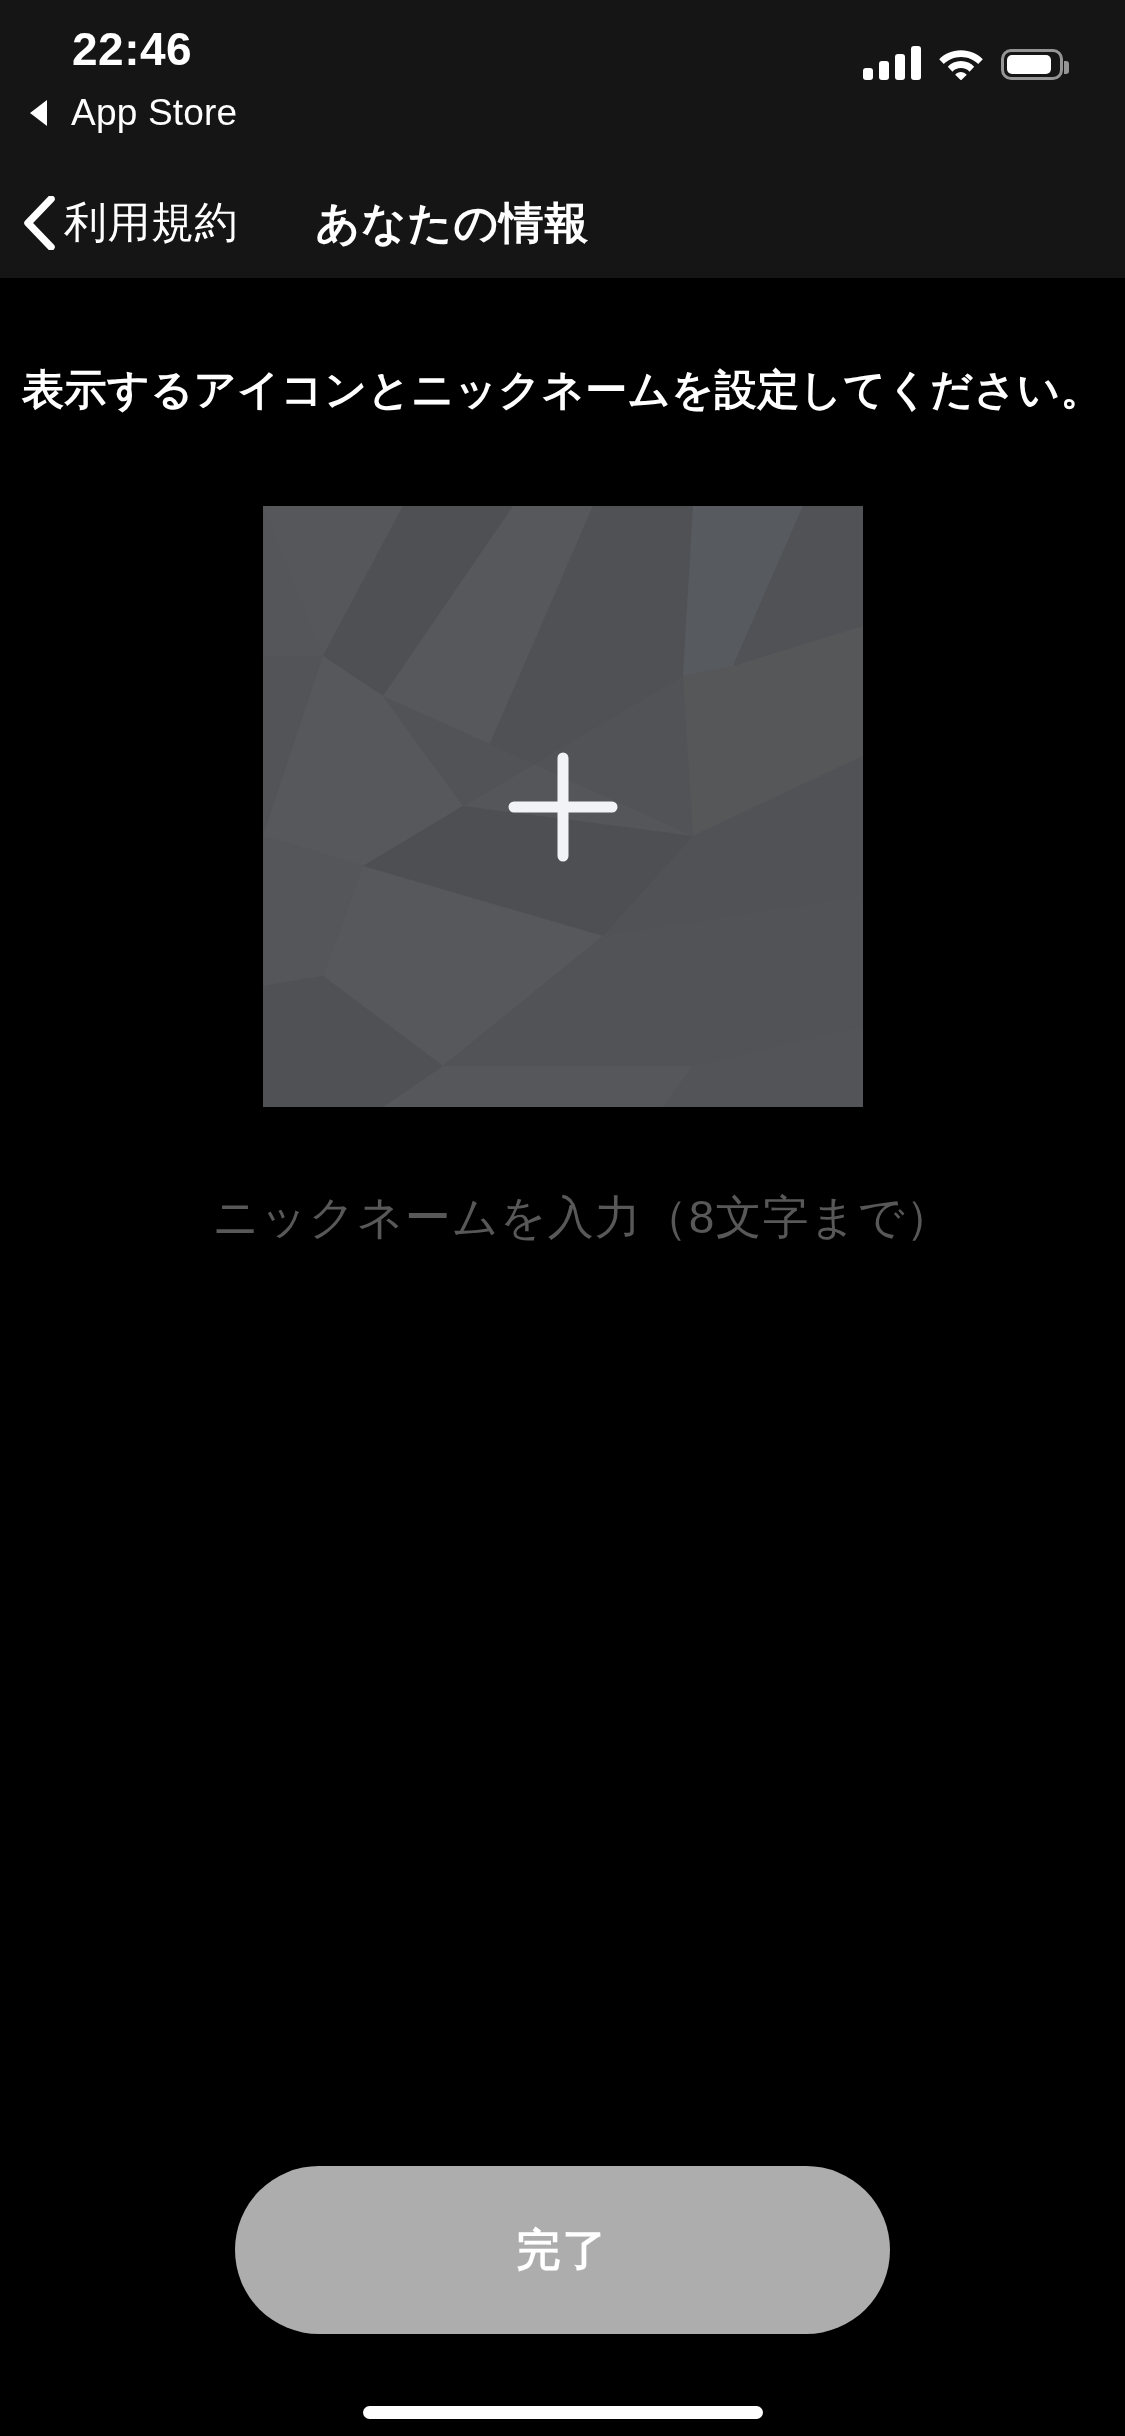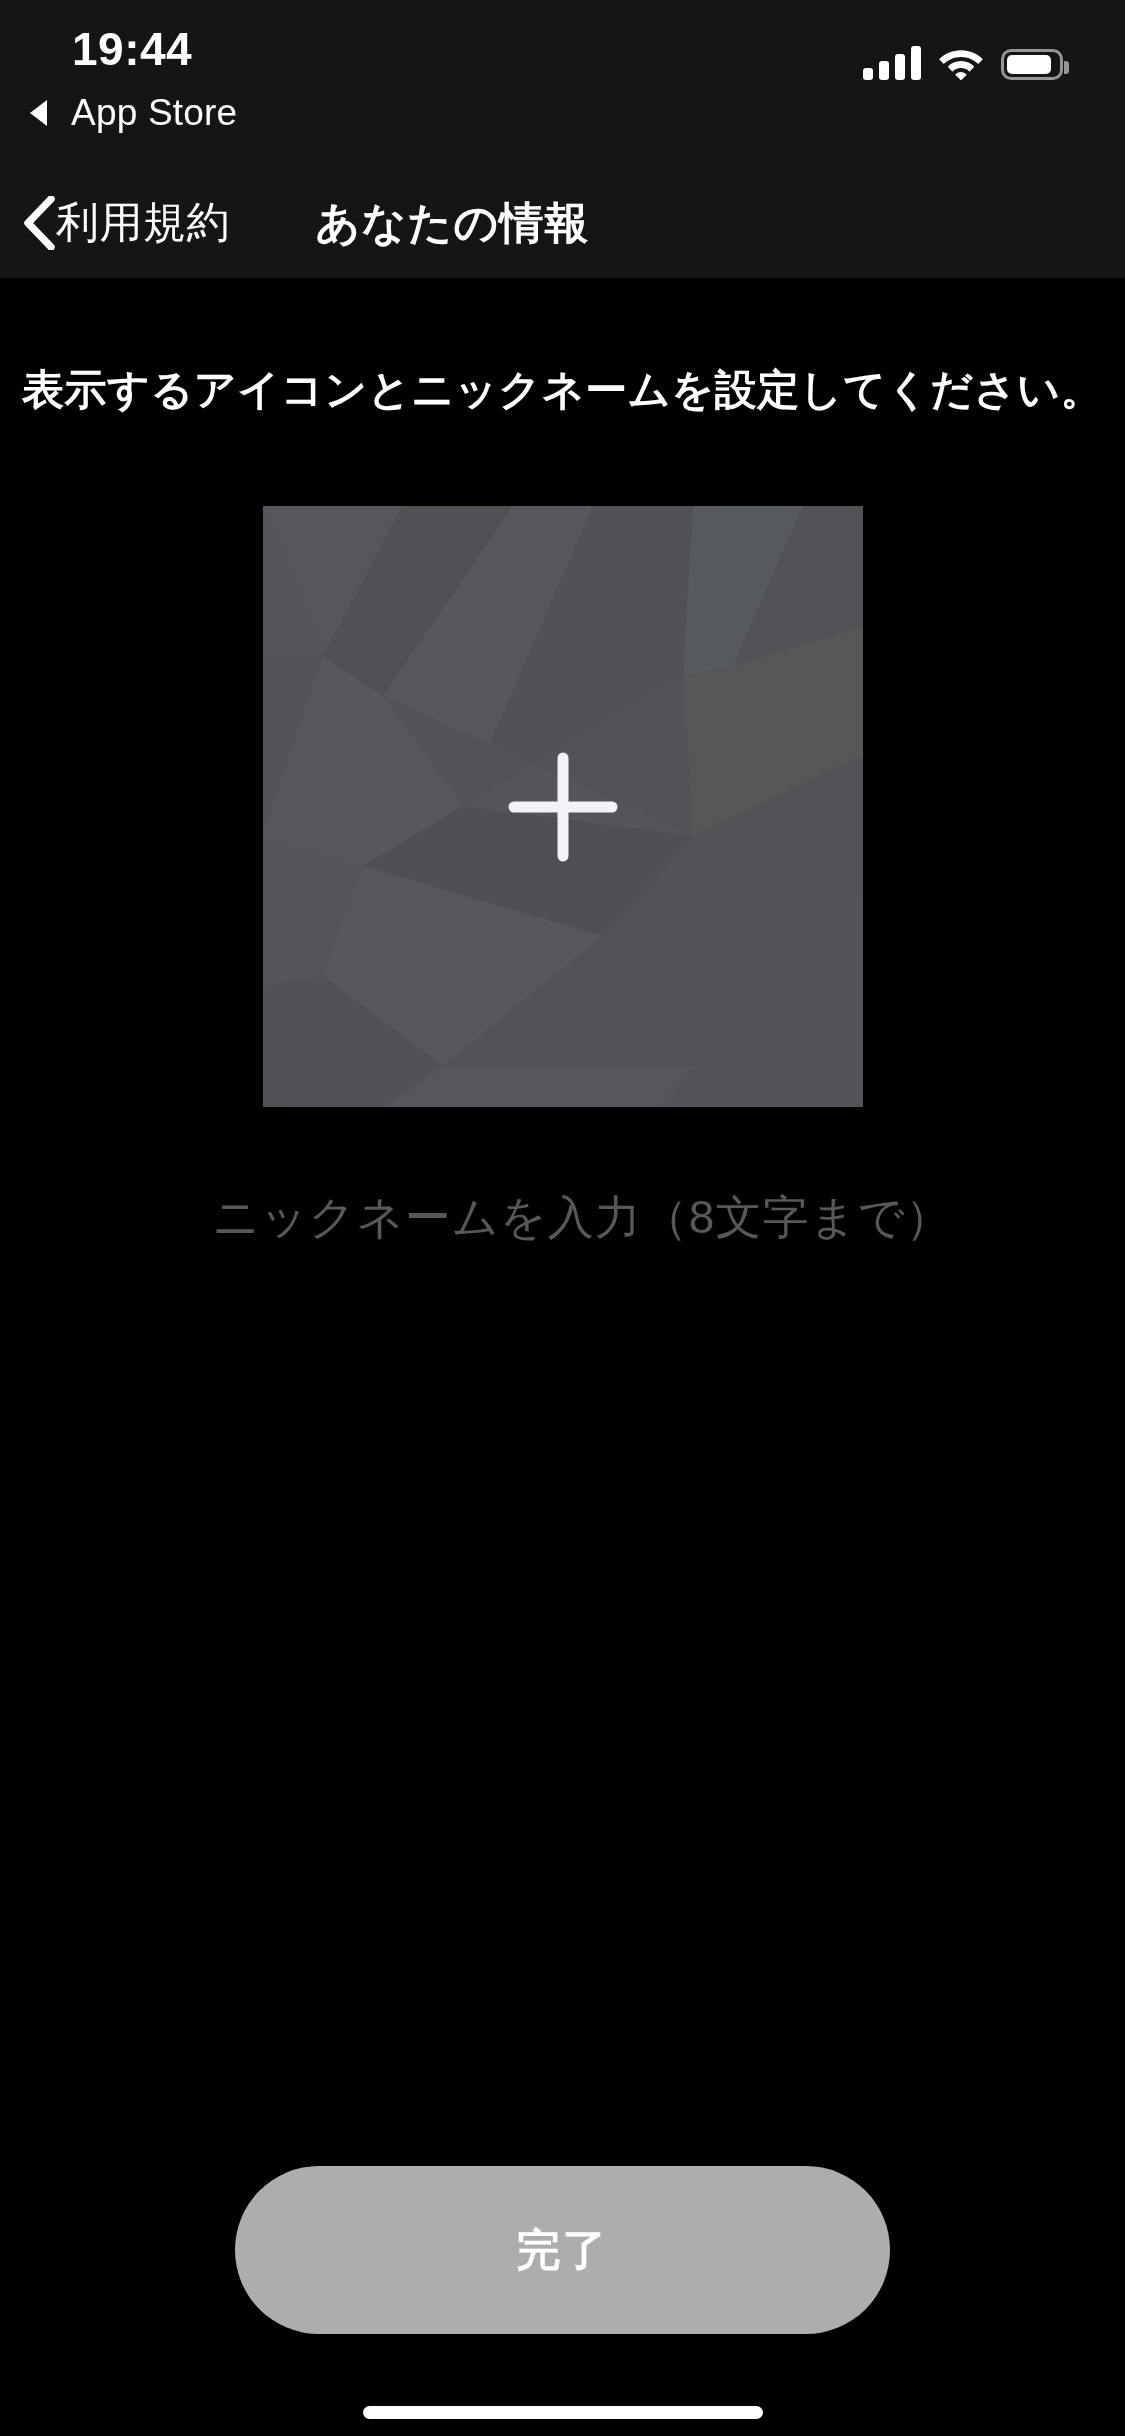--- a/index.html
+++ b/index.html
@@ -113,20 +113,21 @@
     z-index:4;
   }
 
   .nav-back {
     position:absolute;
     left:22px;
     top:0;
     height:110px;
     display:flex;
     align-items:center;
+    gap:8px;
     padding-right:14px;
     text-align:center;
   }
 
   .chev {
     width:34px; height:54px;
     flex:0 0 auto;
   }
 
   .nav-back-label {
@@ -255,21 +256,21 @@
     border-radius:7px;
     background:#fff;
     z-index:6;
   }
 </style>
 </head>
 <body>
 
 <div class="statusbar">
 
-  <div class="sb-time">19:44</div>
+  <div class="sb-time">22:46</div>
 
   <div class="sb-backchip">
     <span class="tri"></span>
     <span class="lbl">App Store</span>
   </div>
 
   <div class="sb-right">
 
     <span class="cell">
       <i></i>

